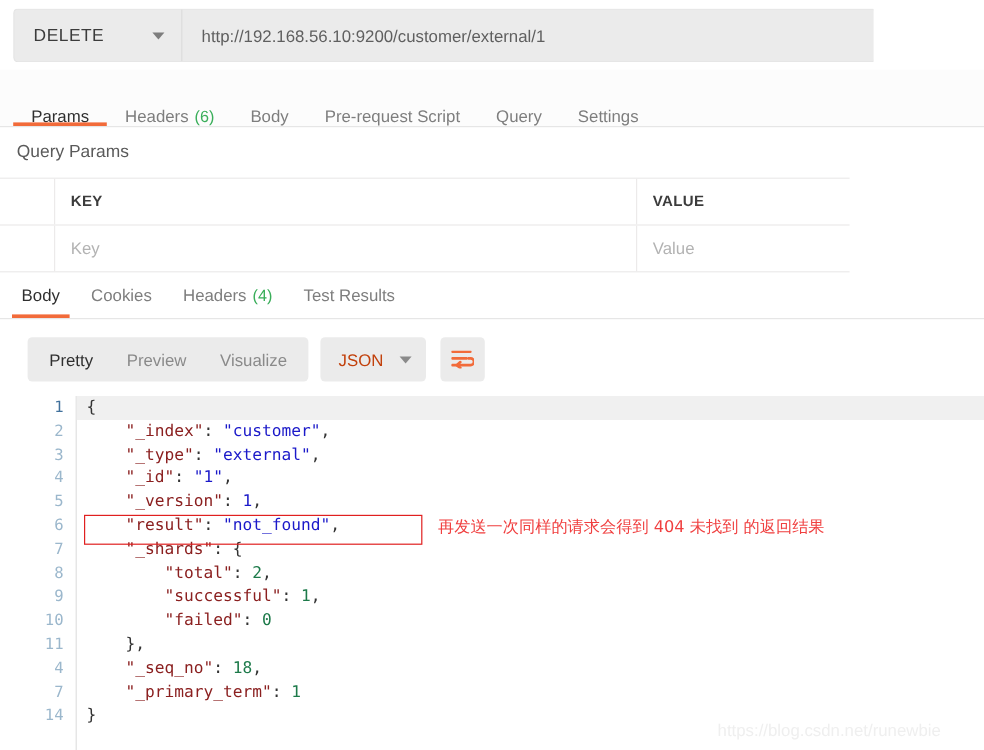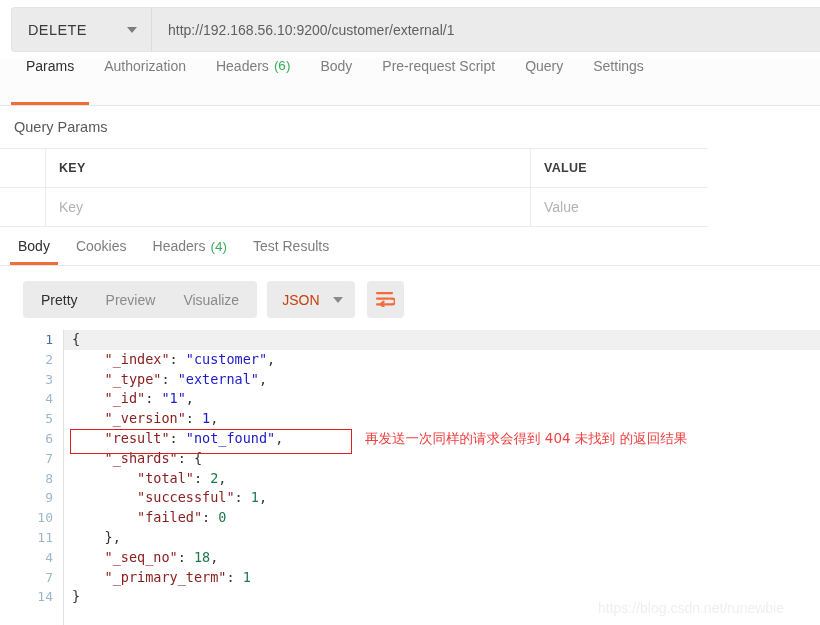--- a/index.html
+++ b/index.html
@@ -5,36 +5,36 @@
   html,body{margin:0;padding:0;}
   body{
     width:820px;height:625px;overflow:hidden;background:#fff;
     font-family:"Liberation Sans","DejaVu Sans",sans-serif;
     -webkit-font-smoothing:antialiased;
   }
   .app{position:relative;width:820px;height:625px;}
 
   
   .req-bar{position:absolute;left:0;top:0;width:820px;height:58px;background:#fff;}
-  .req-box{position:absolute;left:11px;top:7px;width:809px;height:45px;
+  .req-box{position:absolute;left:11px;top:7px;width:717px;height:45px;
            border:1px solid #e3e3e3;border-right:none;border-radius:4px 0 0 4px;background:#ebebeb;
            box-sizing:border-box;display:flex;align-items:stretch;}
   .method{width:140px;display:flex;align-items:center;justify-content:space-between;
           padding:0 14px 0 16px;box-sizing:border-box;border-right:1px solid #dcdcdc;}
   .method-label{font-size:14.5px;color:#3b3b3b;letter-spacing:.4px;}
   .caret{width:0;height:0;border-left:5px solid transparent;border-right:5px solid transparent;
          border-top:6px solid #7d7d7d;margin-left:8px;}
   .url-wrap{flex:1;display:flex;align-items:center;padding-left:16px;}
   .url-text{font-size:14px;color:#5f5f5f;white-space:nowrap;}
 
   
   .req-tabs{position:absolute;left:0;top:58px;width:820px;height:48px;background:#fcfcfc;
             border-bottom:1px solid #e6e6e6;display:flex;align-items:flex-end;padding-left:11px;
             box-sizing:border-box;}
-  .rtab{position:relative;height:47px;display:flex;align-items:flex-start;padding:0 15px;
+  .rtab{position:relative;height:47px;display:flex;align-items:flex-end;padding:0 15px;
         font-size:14px;color:#7e7e7e;white-space:nowrap;}
   .rtab.active{color:#2f2f2f;}
   .rtab.active:after{content:"";position:absolute;left:0;right:0;bottom:0;height:3px;background:#f26b3a;}
   .cnt{color:#3aae5a;margin-left:5px;font-size:13.5px;}
 
   
   .qp-label{position:absolute;left:14px;top:119px;font-size:14.5px;color:#5a5a5a;}
   .tbl{position:absolute;left:0;top:148px;width:820px;}
   .trow{display:flex;width:708px;box-sizing:border-box;border-top:1px solid #eceaea;border-bottom:1px solid #eceaea;}
   .trow.hdr{height:40px;}
@@ -102,23 +102,20 @@
       </div>
       <div class="url-wrap">
         <span class="url-text">http://192.168.56.10:9200/customer/external/1</span>
       </div>
     </div>
   </div>
 
   <div class="req-tabs" id="req-tabs">
       <div class="rtab active">
         <span>Params</span>
-      </div>
-      <div class="rtab">
-        <span>Authorization</span>
       </div>
       <div class="rtab">
         <span>Headers</span>
         <span class="cnt">(6)</span>
       </div>
       <div class="rtab">
         <span>Body</span>
       </div>
       <div class="rtab">
         <span>Pre-request Script</span>

